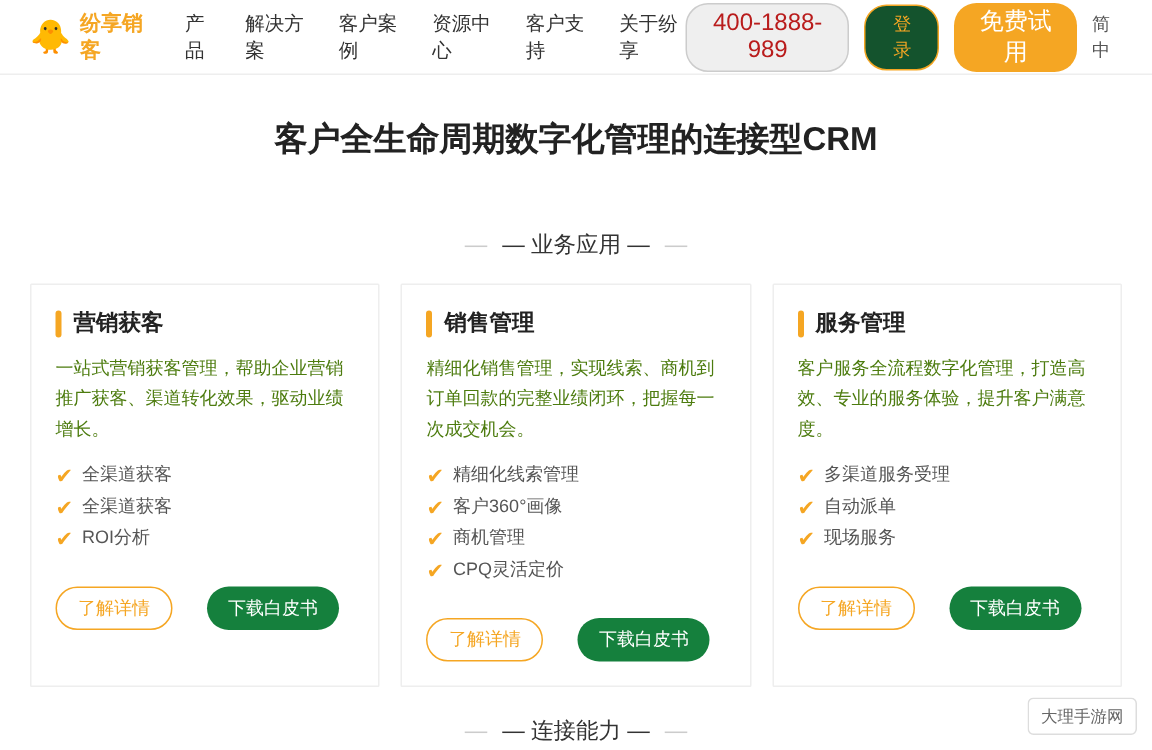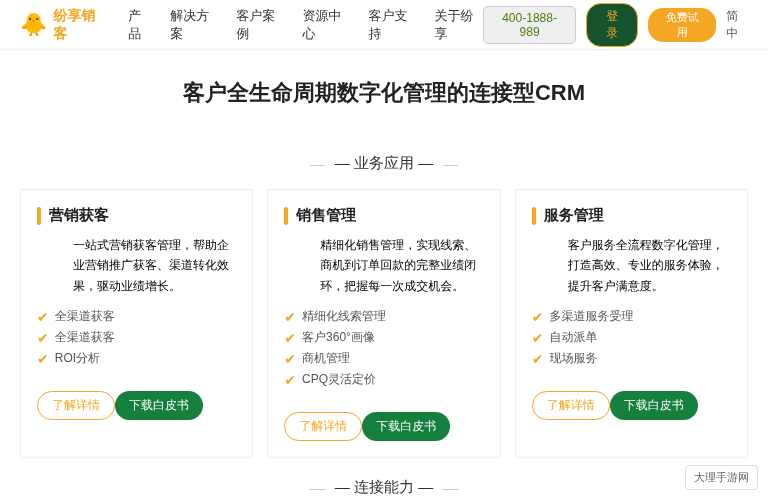--- a/index.html
+++ b/index.html
@@ -7,45 +7,45 @@
     
     
     .navbar { display: flex; align-items: center; justify-content: space-between; padding: 0 20px; height: 50px; border-bottom: 1px solid #eee; background: #fff; }
     .navbar-left { display: flex; align-items: center; gap: 24px; }
     .logo { display: flex; align-items: center; gap: 6px; font-size: 15px; font-weight: bold; color: #f5a623; }
     .logo-icon { font-size: 22px; }
     .logo-text { color: #f5a623; font-size: 14px; font-weight: bold; }
     .nav-links { display: flex; gap: 18px; justify-content: center; }
     .nav-link { color: #333; font-size: 13px; cursor: pointer; text-decoration: none; }
     .navbar-right { display: flex; align-items: center; gap: 10px; }
-    .phone-btn { border: 1px solid #ccc; border-radius: 5px; padding: 4px 12px; font-size: 12px; color: #4d7c0f; cursor: pointer; }
+    .phone-btn { border: 1px solid #ccc; border-radius: 15px; padding: 4px 12px; font-size: 16px; color: #b91c1c; cursor: pointer; }
     .login-btn { border: 1px solid #f5a623; border-radius: 15px; padding: 4px 14px; font-size: 12px; color: #f5a623; cursor: pointer; background: #14532d; }
-    .trial-btn { background: #f5a623; border-radius: 15px; padding: 2px 14px; font-size: 11px; color: #fff; cursor: pointer; border: none; }
+    .trial-btn { background: #f5a623; border-radius: 15px; padding: 2px 14px; font-size: 16px; color: #fff; cursor: pointer; border: none; }
     .lang-btn { font-size: 12px; color: #555; cursor: pointer; }
 
     
     .hero { text-align: center; padding: 28px 0 14px; }
     .hero-title { font-size: 22px; font-weight: bold; color: #222; margin-bottom: 32px; }
 
     
     .section-title { text-align: center; font-size: 15px; color: #333; margin-bottom: 16px; display: flex; align-items: center; justify-content: center; gap: 10px; }
     .section-title::before, .section-title::after { content: '—'; color: #ccc; }
 
     
     .cards-section { padding: 0 20px 10px; }
     .cards-grid { display: grid; grid-template-columns: 1fr 1fr 1fr; gap: 14px; }
     .card { border: 1px solid #eee; border-radius: 1px; padding: 16px; background: #fff; }
     .card-header { display: flex; align-items: center; gap: 8px; margin-bottom: 10px; }
     .card-icon-bar { width: 4px; height: 18px; background: #f5a623; border-radius: 2px; }
     .card-title { font-size: 15px; font-weight: bold; color: #222; }
-    .card-desc { font-size: 12px; color: #000000; line-height: 1.7; margin-bottom: 12px; min-height: 48px; margin-left: 36px; }
+    .card-desc { font-size: 12px; color: #4d7c0f; line-height: 1.7; margin-bottom: 12px; min-height: 48px; }
     .card-features { list-style: none; margin-bottom: 14px; }
     .card-features li { font-size: 12px; color: #555; margin-bottom: 4px; display: flex; align-items: center; gap: 6px; }
     .feature-dot { color: #f5a623; font-size: 14px; }
-    .card-actions { display: flex; gap: 0; margin-top: 24px; }
+    .card-actions { display: flex; gap: 23px; margin-top: 24px; }
     .btn-outline { border: 1px solid #f5a623; border-radius: 15px; padding: 5px 14px; font-size: 12px; color: #f5a623; cursor: pointer; background: #fff; }
     .btn-solid { background: #15803d; border-radius: 15px; padding: 5px 14px; font-size: 12px; color: #fff; cursor: pointer; border: none; }
 
     
     .bottom-section { padding: 10px 20px 0; }
     .bottom-grid { display: grid; grid-template-columns: 1fr 1fr 1fr; gap: 14px; }
     .bottom-card { border: 1px solid #eee; border-radius: 6px; padding: 16px; background: #fff; }
 
     
     .watermark { position: fixed; bottom: 10px; right: 10px; background: rgba(255,255,255,0.9); border: 1px solid #ddd; border-radius: 4px; padding: 4px 8px; font-size: 11px; color: #666; z-index: 100; }

